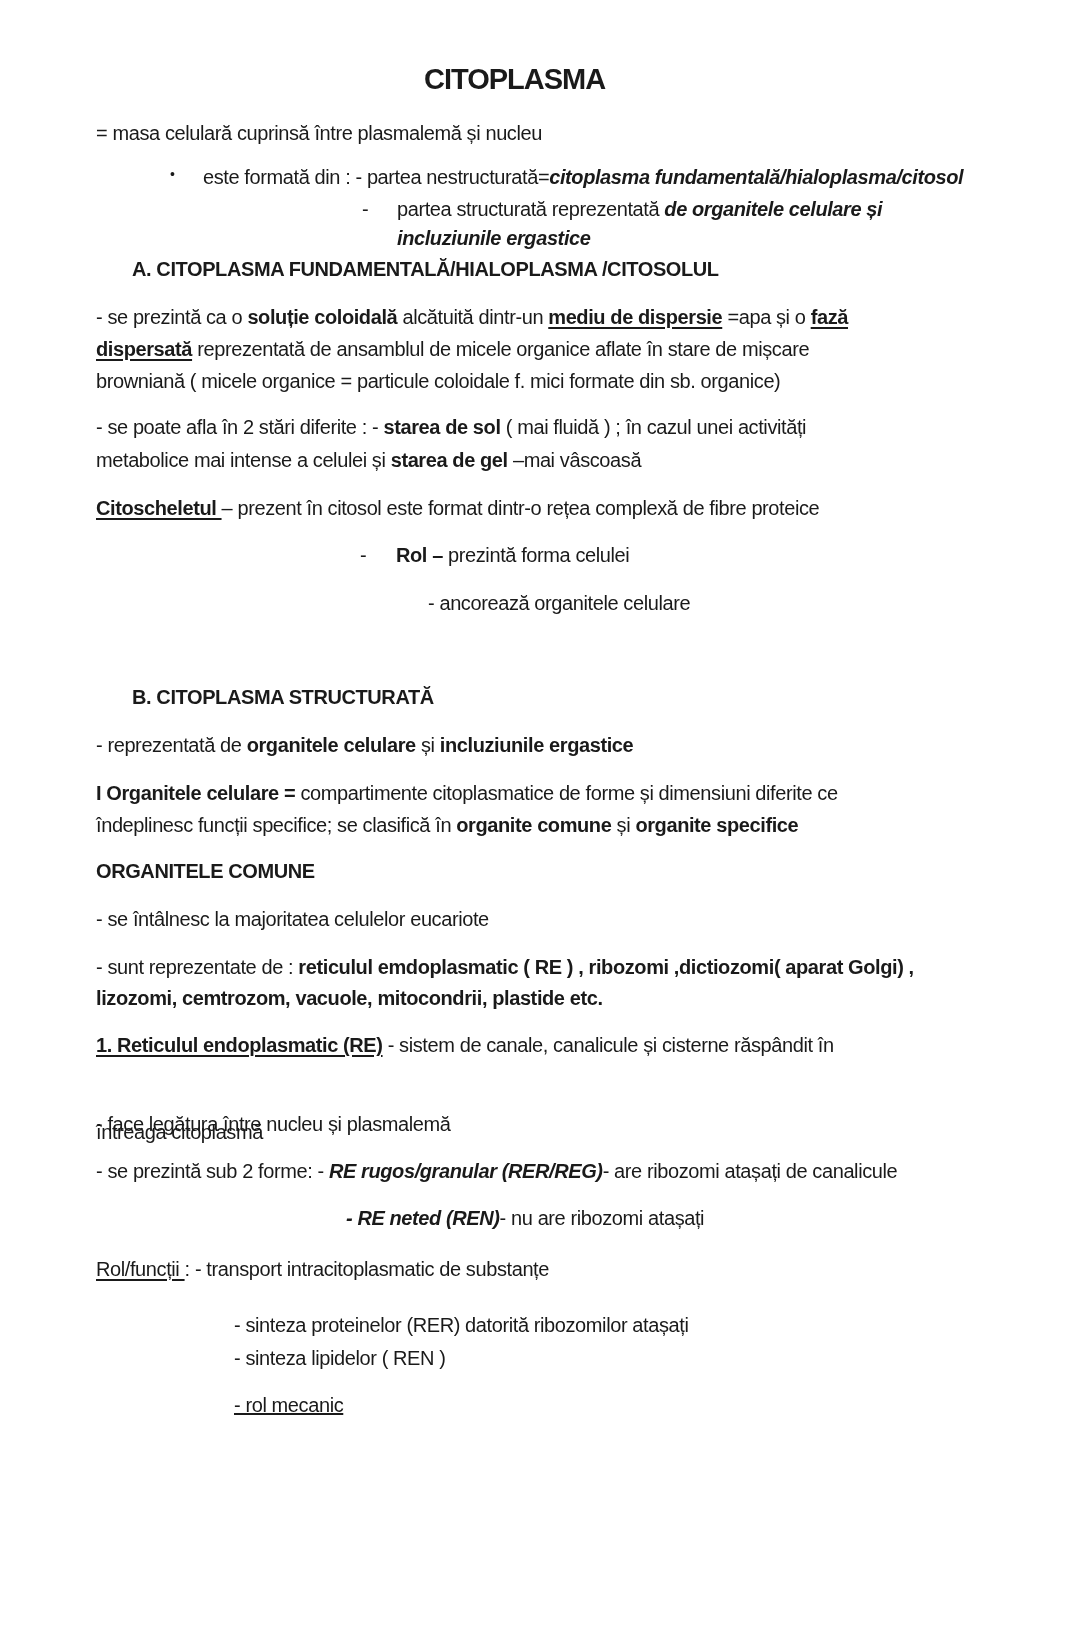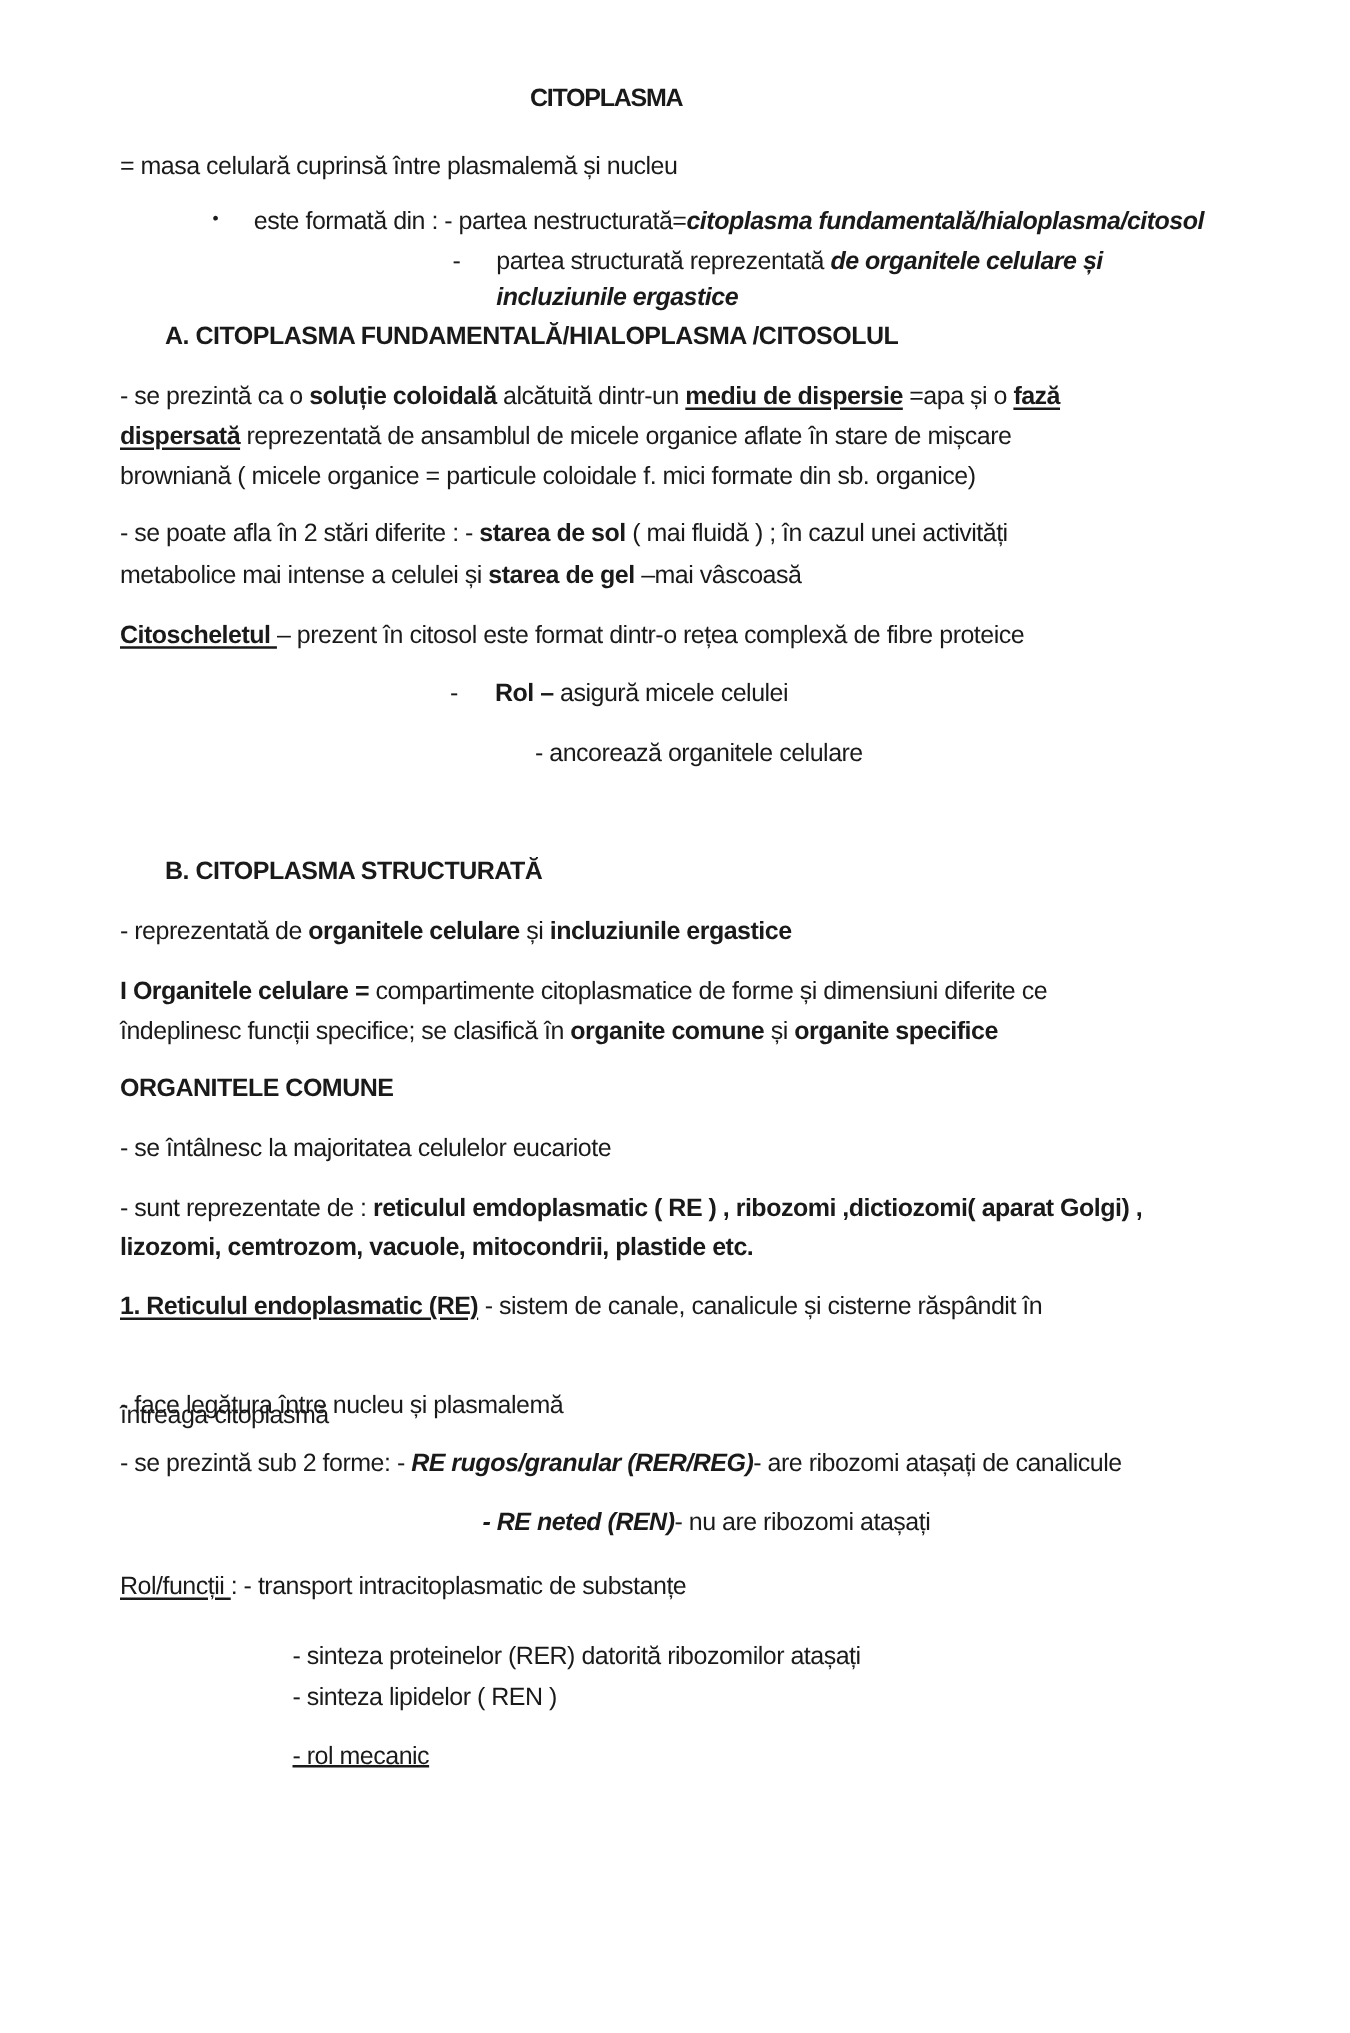--- a/index.html
+++ b/index.html
@@ -6,21 +6,21 @@
     body {
       width: 1080px; height: 1626px; position: relative; overflow: hidden;
       font-family: "Liberation Sans", "DejaVu Sans", sans-serif;
       color: #1a1a1a; font-size: 20px;
       letter-spacing: -0.4px;
     }
     .ln { position: absolute; white-space: nowrap; line-height: 26px; }
     .b { font-weight: bold; }
     .bi { font-weight: bold; font-style: italic; }
     .u { text-decoration: underline; text-decoration-thickness: 2px; text-underline-offset: 3px; }
-    .title { font-size: 20px; font-weight: bold; letter-spacing: -1px; }
+    .title { font-size: 29px; font-weight: bold; letter-spacing: -1px; }
     .bullet { font-size: 14px; position: absolute; }
   </style>
 </head>
 <body>
 
 <div>
 
   <div class="ln title" style="left:424px; top:66px;">CITOPLASMA</div>
 
   <div class="ln" style="left:96px; top:120px;text-align:right;">= masa celulară cuprinsă între plasmalemă și nucleu</div>
@@ -50,21 +50,21 @@
   </div>
   <div class="ln" style="left:96px; top:447px;">
     <span>metabolice mai intense a celulei și </span><span class="b">starea de gel</span><span> –mai vâscoasă</span>
   </div>
 
   <div class="ln" style="left:96px; top:495px;">
     <span class="b u">Citoscheletul </span><span>– prezent în citosol este format dintr-o rețea complexă de fibre proteice</span>
   </div>
   <div class="ln" style="left:360px; top:542px;">-</div>
   <div class="ln" style="left:396px; top:542px;">
-    <span class="b">Rol –</span><span> asigură micele celulei</span>
+    <span class="b">Rol –</span><span> prezintă forma celulei</span>
   </div>
   <div class="ln" style="left:428px; top:590px;">- ancorează organitele celulare</div>
 
   <div class="ln b" style="left:132px; top:684px;">B.  CITOPLASMA STRUCTURATĂ</div>
 
   <div class="ln" style="left:96px; top:732px;">
     <span>- reprezentată de </span><span class="b">organitele celulare</span><span> și </span><span class="b">incluziunile ergastice</span>
   </div>
 
   <div class="ln" style="left:96px; top:780px;">
@@ -82,21 +82,21 @@
   <div class="ln b" style="left:96px; top:985px;">lizozomi, cemtrozom, vacuole, mitocondrii, plastide etc.</div>
 
   <div class="ln" style="left:96px; top:1032px;">
     <span class="b u">1. Reticulul endoplasmatic (RE)</span><span>  - sistem de canale, canalicule și cisterne răspândit în</span>
   </div>
   <div class="ln" style="left:96px; top:1119px;">întreaga citoplasmă</div>
   <div class="ln" style="left:96px; top:1111px;">- face legătura între nucleu și plasmalemă</div>
   <div class="ln" style="left:96px; top:1158px;">
     <span>- se prezintă sub 2 forme: - </span><span class="bi">RE rugos/granular (RER/REG)</span><span>- are ribozomi atașați de canalicule</span>
   </div>
-  <div class="ln" style="left:346px; top:1205px;margin-left:40px;">
+  <div class="ln" style="left:346px; top:1205px;">
     <span class="bi">-  RE neted (REN)</span><span>- nu are ribozomi atașați</span>
   </div>
   <div class="ln" style="left:96px; top:1256px;">
     <span class="u">Rol/funcții </span><span>: -  transport intracitoplasmatic de substanțe</span>
   </div>
   <div class="ln" style="left:234px; top:1312px;">-  sinteza proteinelor (RER) datorită ribozomilor atașați</div>
   <div class="ln" style="left:234px; top:1345px;">- sinteza lipidelor ( REN )</div>
   <div class="ln" style="left:234px; top:1392px;text-decoration:underline;">- rol mecanic</div>
 
 </div>

